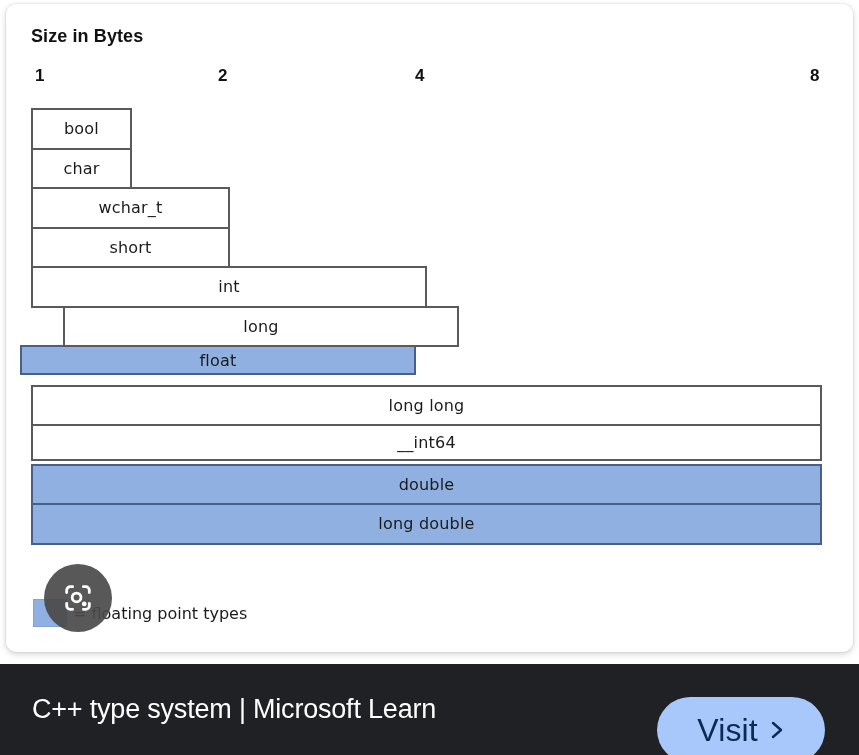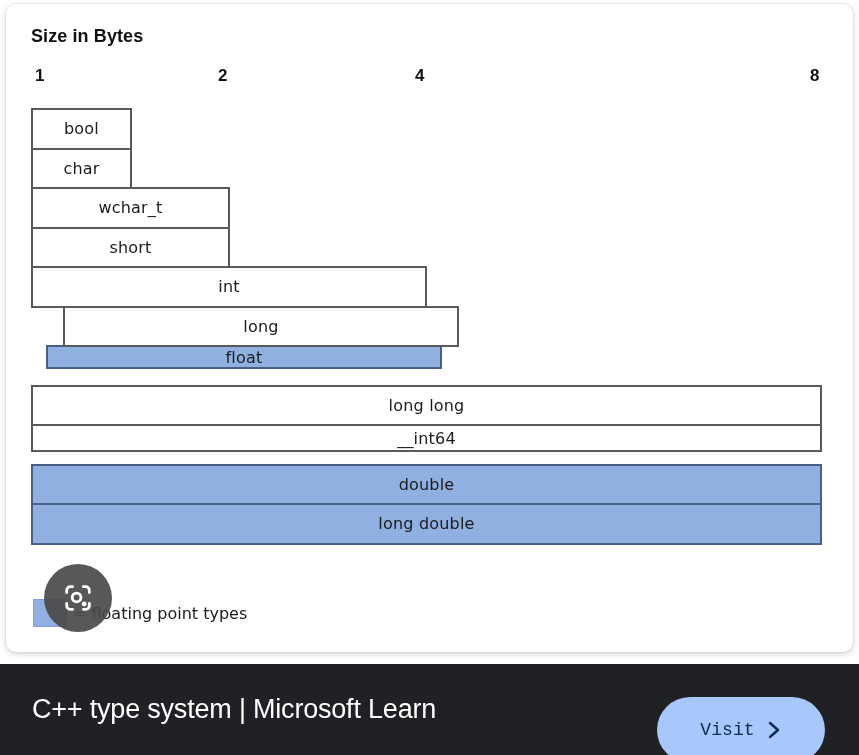--- a/index.html
+++ b/index.html
@@ -156,23 +156,23 @@
     border-radius: 34px;
     background: #a8c7fa;
     border: none;
     display: flex;
     align-items: center;
     justify-content: center;
     cursor: pointer;
     padding: 0;
   }
   #visit-label {
-    font-size: 18px;
+    font-size: 32px;
     color: #0b2a57;
-    font-family: Liberation Mono, monospace;
+    font-family: Liberation Sans, sans-serif;
     letter-spacing: 0.1px;
   }
   #visit-chevron {
     margin-left: 11px;
     display: flex;
     align-items: center;
   }
 </style>
 </head>
 <body>
@@ -202,27 +202,27 @@
         </div>
         <div class="type-bar" style="left: 25px; top: 222.5px; width: 199px; height: 41.5px; z-index: 17;">
           <span class="type-bar-label">short</span>
         </div>
         <div class="type-bar" style="left: 25px; top: 262px; width: 396px; height: 41.5px; z-index: 16;">
           <span class="type-bar-label">int</span>
         </div>
         <div class="type-bar" style="left: 25px; top: 301.5px; width: 396px; height: 41.5px; z-index: 15; margin-left: 32px;">
           <span class="type-bar-label">long</span>
         </div>
-        <div class="type-bar float-type" style="left: 40px; top: 341px; width: 396px; height: 24px; z-index: 14; align-items: flex-end;">
+        <div class="type-bar float-type" style="left: 14px; top: 341px; width: 396px; height: 30px; z-index: 14;">
           <span class="type-bar-label">float</span>
         </div>
         <div class="type-bar" style="left: 25px; top: 380.5px; width: 791px; height: 41.5px; z-index: 13;">
           <span class="type-bar-label">long long</span>
         </div>
-        <div class="type-bar" style="left: 25px; top: 420px; width: 791px; height: 28px; z-index: 12; text-align: center;">
+        <div class="type-bar" style="left: 25px; top: 420px; width: 791px; height: 37px; z-index: 12; text-align: center;">
           <span class="type-bar-label">__int64</span>
         </div>
         <div class="type-bar float-type" style="left: 25px; top: 459.5px; width: 791px; height: 41.5px; z-index: 11;">
           <span class="type-bar-label">double</span>
         </div>
         <div class="type-bar float-type" style="left: 25px; top: 499px; width: 791px; height: 41.5px; z-index: 10;">
           <span class="type-bar-label">long double</span>
         </div>
       </div>
 

